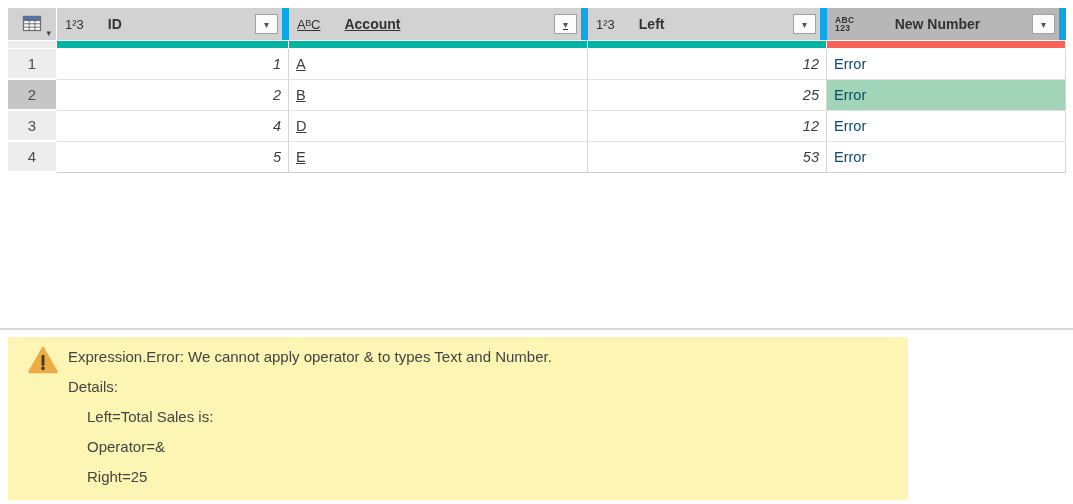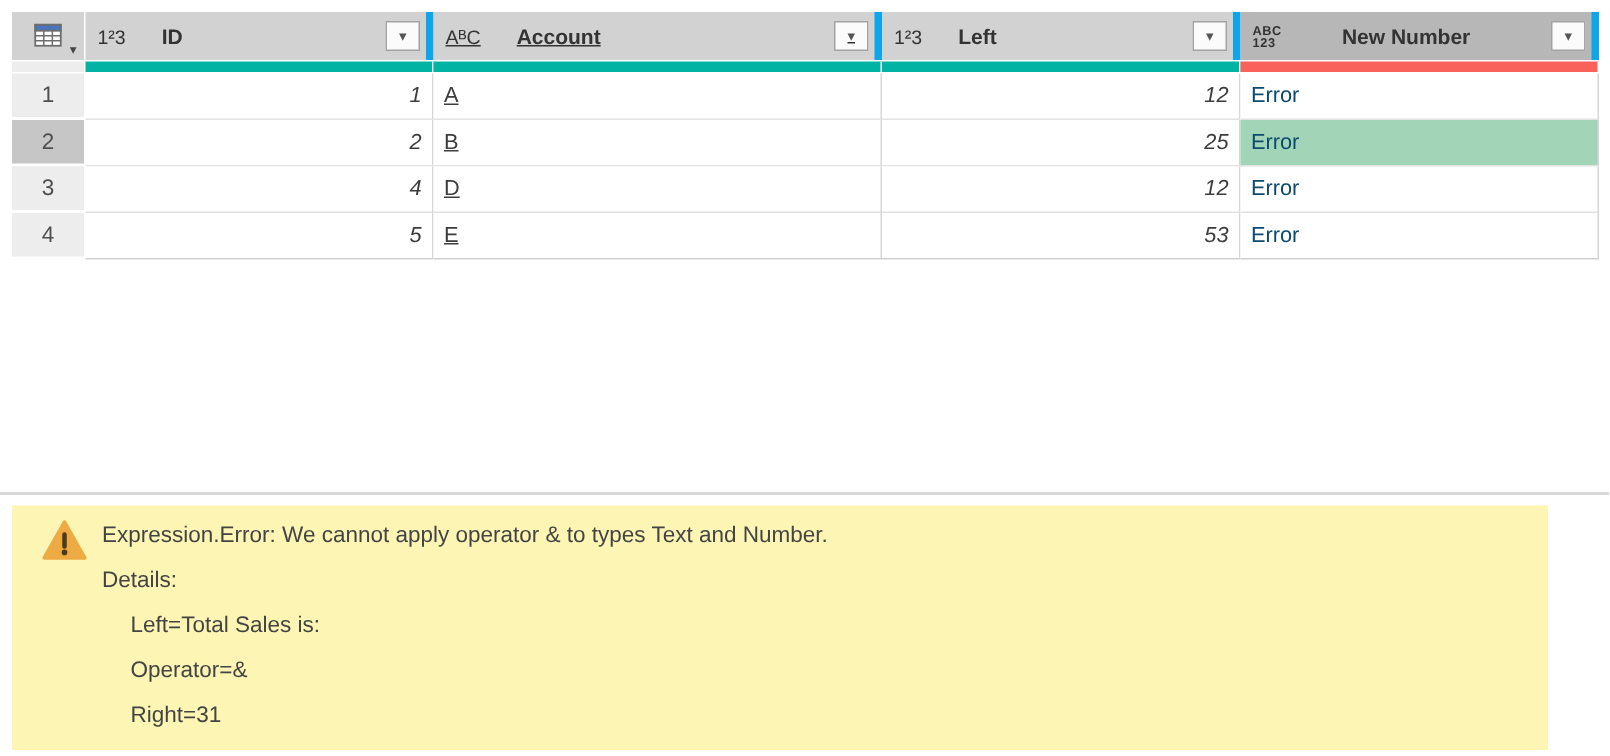--- a/index.html
+++ b/index.html
@@ -7,21 +7,21 @@
     font-family:"Liberation Sans","DejaVu Sans",sans-serif; color:#333; }
   .stage { position:relative; width:1073px; height:504px; background:#fff; overflow:hidden; }
 
   
   .pq { position:absolute; top:8px; left:8px; width:1058px; }
   .hrow { display:flex; height:32px; margin-bottom:1px; }
   .corner { width:48px; height:32px; background:#d2d2d2; margin-right:1px;
     display:flex; align-items:center; justify-content:center; position:relative; cursor:pointer; }
   .corner .corner-arrow { position:absolute; right:5px; bottom:2px; font-size:9px; color:#444; line-height:1; }
   .hcell { height:32px; background:#d2d2d2; display:flex; align-items:center;
-    padding:0 4px 0 8px; border-right:5px solid #0ea5e9; cursor:pointer; }
+    padding:0 4px 0 8px; border-right:7px solid #0ea5e9; cursor:pointer; }
   .hcell.selected { background:#b7b7b7; }
   .w-id{width:232px;} .w-acct{width:299px;text-decoration:underline;} .w-sales{width:239px;} .w-new{width:239px;}
   .typeicon { font-size:13px; color:#333; margin-right:8px; white-space:nowrap; }
   .typeicon-stack { display:flex; flex-direction:column; justify-content:center;
     font-size:8.5px; line-height:8.5px; color:#333; margin-right:24px; font-weight:bold; letter-spacing:.4px; }
   .hlabel { font-weight:bold; font-size:14px; color:#333; flex:1; white-space:nowrap;
     overflow:hidden;margin-left:16px; }
   .filterbtn { width:23px; height:20px; background:#fbfbfb; border:1px solid #a3a3a3;
     display:flex; align-items:center; justify-content:center; font-size:10px; color:#555;
     flex:0 0 auto; cursor:pointer; }
@@ -38,21 +38,21 @@
   .dcell { height:31px; background:#fff; border-right:1px solid #d6d6d6;
     border-bottom:1px solid #e2e2e2; display:flex; align-items:center;
     font-size:14.5px; color:#3d3d3d; padding:0 7px; cursor:default; }
   .drow:last-child .dcell { border-bottom:1px solid #cfcfcf; }
   .num { justify-content:flex-end; font-style:italic; }
   .errcell { color:#0c4a6e; }
   .errcell.cell-selected { background:#a2d5b7; }
 
   
   .sep { position:absolute; top:328px; left:0; width:1073px; height:2px; background:#d8d8d8; }
-  .warn { position:absolute; top:337px; left:8px; width:1024px; height:163px; background:#fdf5b4; }
+  .warn { position:absolute; top:337px; left:8px; width:900px; height:163px; background:#fdf5b4; }
   .warn-icon { position:absolute; left:20px; top:9px; }
   .warn-text { position:absolute; left:60px; top:5px; font-size:15px; color:#444; }
   .warn-text div { line-height:30px; white-space:nowrap; }
   .warn-text .ind { padding-left:19px; }
 </style>
 </head>
 <body>
 
 <div class="stage">
 
@@ -155,17 +155,17 @@
     <svg class="warn-icon" width="30" height="28" viewBox="0 0 24 22">
       <polygon points="12,1.5 22.8,20.5 1.2,20.5" fill="#edab43" stroke="#edab43" stroke-width="2" stroke-linejoin="round"></polygon>
       <line x1="12" y1="8" x2="12" y2="14.5" stroke="#4a3a1e" stroke-width="2.4" stroke-linecap="round"></line>
       <circle cx="12" cy="17.6" r="1.5" fill="#4a3a1e"></circle>
     </svg>
     <div class="warn-text">
       <div>Expression.Error: We cannot apply operator &amp; to types Text and Number.</div>
       <div>Details:</div>
       <div class="ind">Left=Total Sales is:</div>
       <div class="ind">Operator=&amp;</div>
-      <div class="ind">Right=31</div>
+      <div class="ind">Right=25</div>
     </div>
   </div>
 
 </div>
 
 </body></html>

